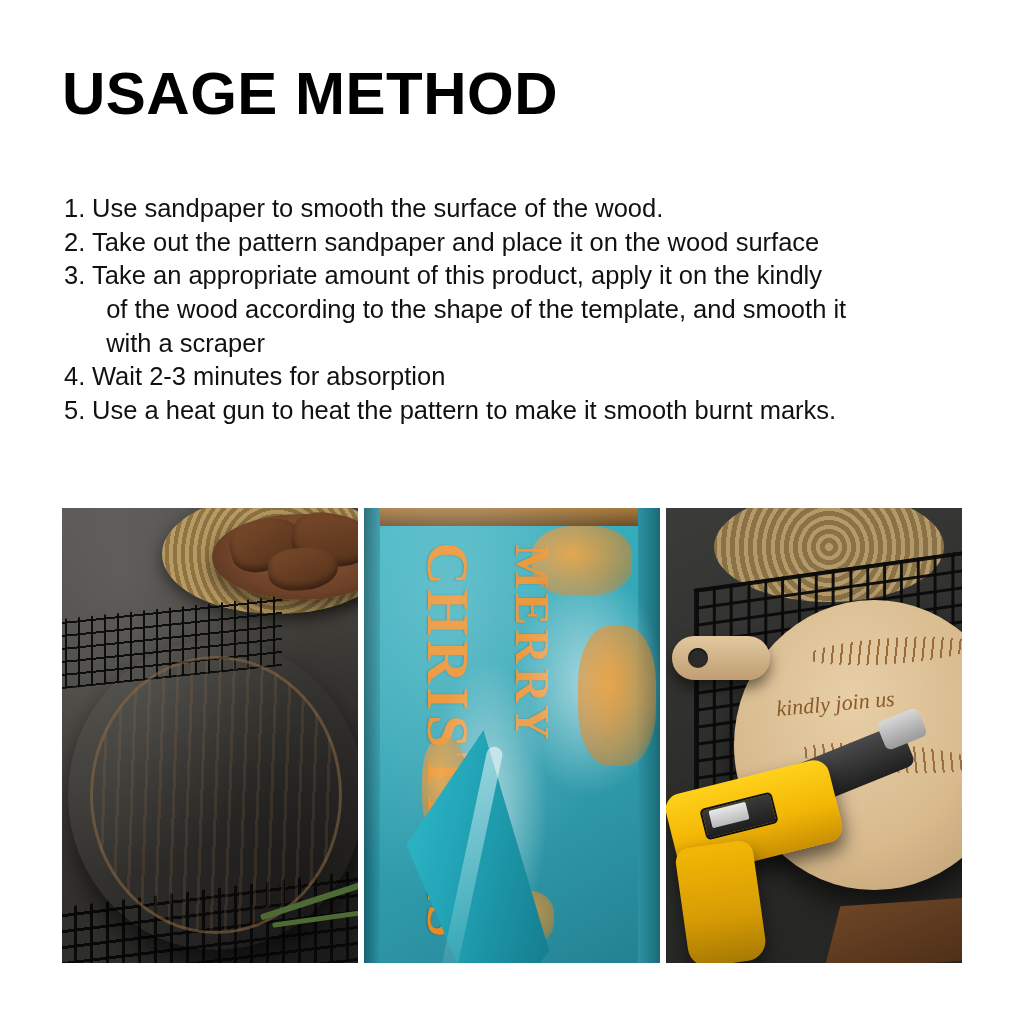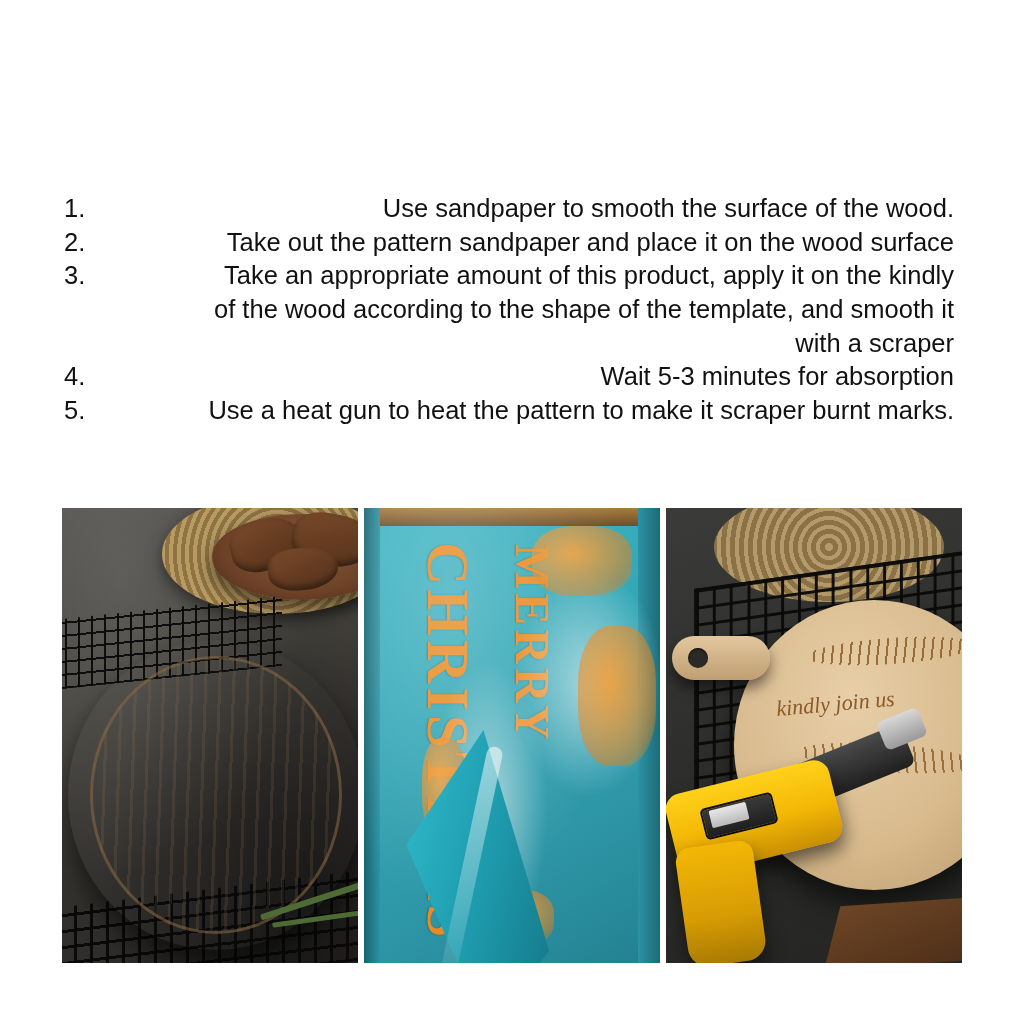--- a/index.html
+++ b/index.html
@@ -41,21 +41,20 @@
     white-space: pre-wrap;
   }
   .step-num {
     flex: 0 0 auto;
     width: 28px;
     text-align: right;
     padding-right: 7px;
   }
   .step-text {
     flex: 1 1 auto;
-    text-align: right;
   }
   .gallery {
     position: absolute;
     left: 62px;
     top: 508px;
     width: 900px;
     height: 455px;
     display: flex;
     gap: 6px;
   }
@@ -282,43 +281,44 @@
     position:absolute; left:168px; top:392px; width:180px; height:64px;
     background: linear-gradient(160deg,#6d4526,#4a2d17);
     transform: skewX(-18deg) rotate(-4deg);
   }
 </style>
 </head>
 <body>
 
 <div class="page">
 
+  <h1 class="title">USAGE METHOD</h1>
 
   <div class="steps">
     <div class="step">
       <span class="step-num">1.</span>
       <span class="step-text">Use sandpaper to smooth the surface of the wood.</span>
     </div>
     <div class="step">
       <span class="step-num">2.</span>
       <span class="step-text">Take out the pattern sandpaper and place it on the wood surface</span>
     </div>
     <div class="step">
       <span class="step-num">3.</span>
       <span class="step-text">Take an appropriate amount of this product, apply it on the kindly
   of the wood according to the shape of the template, and smooth it
   with a scraper</span>
     </div>
     <div class="step">
       <span class="step-num">4.</span>
-      <span class="step-text">Wait 5-3 minutes for absorption</span>
+      <span class="step-text">Wait 2-3 minutes for absorption</span>
     </div>
     <div class="step">
       <span class="step-num">5.</span>
-      <span class="step-text">Use a heat gun to heat the pattern to make it scraper burnt marks.</span>
+      <span class="step-text">Use a heat gun to heat the pattern to make it smooth burnt marks.</span>
     </div>
   </div>
 
   <div class="gallery">
 
     <div class="photo p1">
       <div class="slate"></div>
       <div class="placemat"></div>
       <div class="bowl"></div>
       <div class="bread b1"></div>

